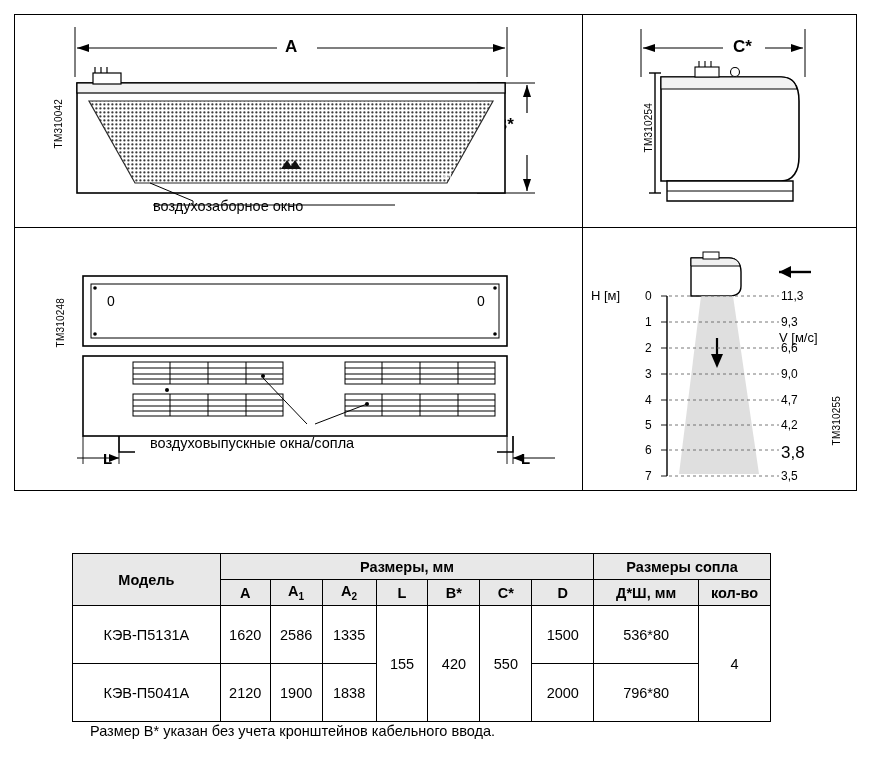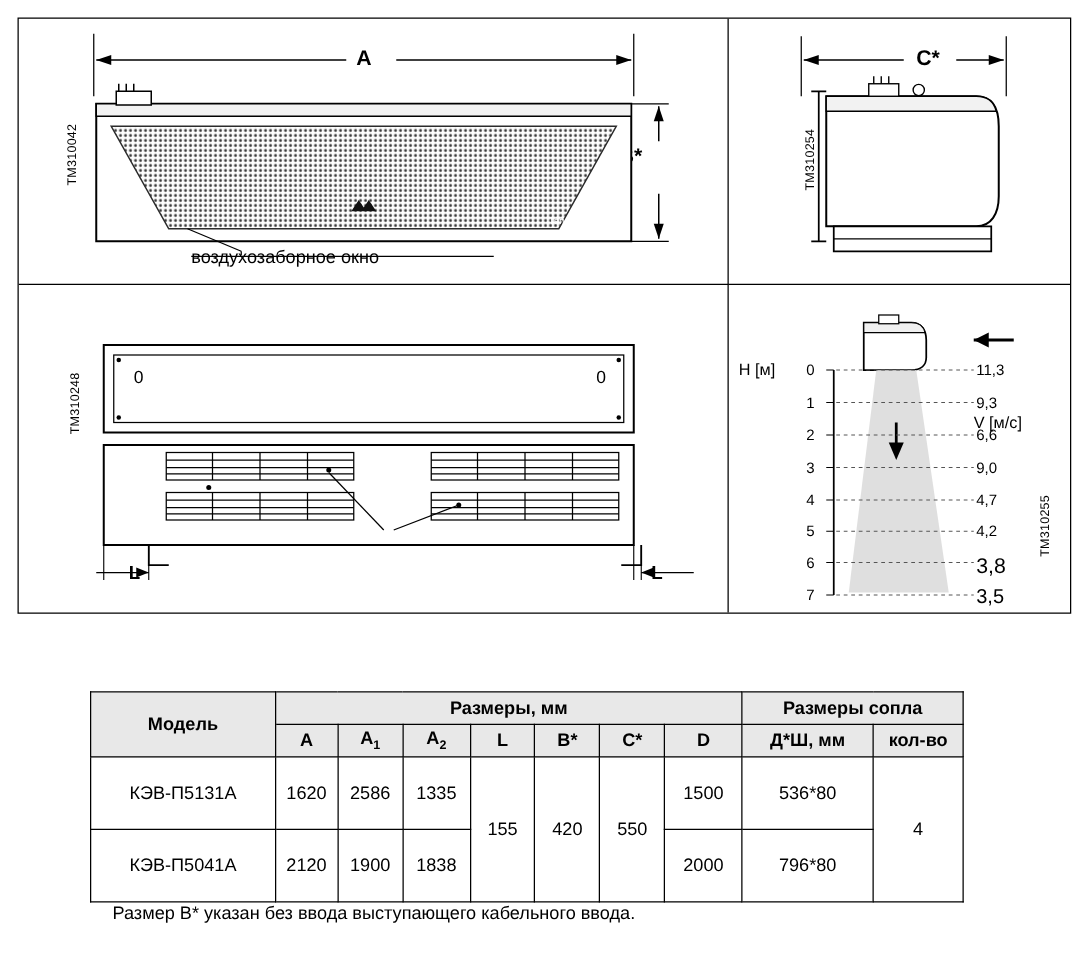--- a/index.html
+++ b/index.html
@@ -184,20 +184,21 @@
         <rect x="112" y="52" width="24" height="10" fill="#ffffff" stroke="#000" stroke-width="1.1"></rect>
         <line x1="116" y1="52" x2="116" y2="46" stroke="#000" stroke-width="1.1"></line>
         <line x1="122" y1="52" x2="122" y2="46" stroke="#000" stroke-width="1.1"></line>
         <line x1="128" y1="52" x2="128" y2="46" stroke="#000" stroke-width="1.1"></line>
         <circle cx="152" cy="57" r="4.5" fill="#ffffff" stroke="#000" stroke-width="1.1"></circle>
       </svg>
     </div>
 
     <div class="cell cell-bl">
       <span class="vcode" style="left:40px; top:70px;">ТМ310248</span>
+      <span class="lbl" style="left:135px; top:207px;">воздуховыпускные окна/сопла</span>
       <span class="dim-letter" style="left:88px; top:222px; font-size:15px;">L</span>
       <span class="dim-letter" style="left:506px; top:222px; font-size:15px;">L</span>
 
       <svg class="sv" width="568" height="262" viewBox="0 0 568 262">
 
         <rect x="68" y="48" width="424" height="70" fill="#ffffff" stroke="#000" stroke-width="1.6"></rect>
         <rect x="76" y="56" width="408" height="54" fill="#ffffff" stroke="#000" stroke-width="1"></rect>
         <text x="92" y="78" font-family="Liberation Sans, sans-serif" font-size="14" fill="#000">0</text>
         <text x="462" y="78" font-family="Liberation Sans, sans-serif" font-size="14" fill="#000">0</text>
         <circle cx="80" cy="60" r="1.8" fill="#000"></circle>
@@ -320,21 +321,21 @@
       <span class="lbl" style="left:62px; top:215px; font-size:12px;">6</span>
       <span class="lbl" style="left:62px; top:241px; font-size:12px;">7</span>
 
       <span class="lbl" style="left:198px; top:61px; font-size:12px;">11,3</span>
       <span class="lbl" style="left:198px; top:87px; font-size:12px;">9,3</span>
       <span class="lbl" style="left:198px; top:113px; font-size:12px;">6,6</span>
       <span class="lbl" style="left:198px; top:139px; font-size:12px;">9,0</span>
       <span class="lbl" style="left:198px; top:165px; font-size:12px;">4,7</span>
       <span class="lbl" style="left:198px; top:190px; font-size:12px;">4,2</span>
       <span class="lbl" style="left:198px; top:215px; font-size:17px;">3,8</span>
-      <span class="lbl" style="left:198px; top:241px; font-size:16px;">3,5</span>
+      <span class="lbl" style="left:198px; top:241px; font-size:12px;">3,5</span>
     </div>
   </div>
 
   <div class="table-wrap">
     <table class="spec">
       <colgroup>
         <col style="width:148px">
         <col style="width:50px">
         <col style="width:52px">
         <col style="width:54px">
@@ -382,16 +383,16 @@
           <td>1900</td>
           <td>1838</td>
           <td>2000</td>
           <td>796*80</td>
         </tr>
       </tbody>
     </table>
   </div>
 
   <div class="notes">
-    <div>Размер B* указан без ввода выступающего кабельного ввода.</div>
+    <div>Размер B* указан без учета кронштейнов кабельного ввода.</div>
   </div>
 
 </div>
 
 </body></html>

